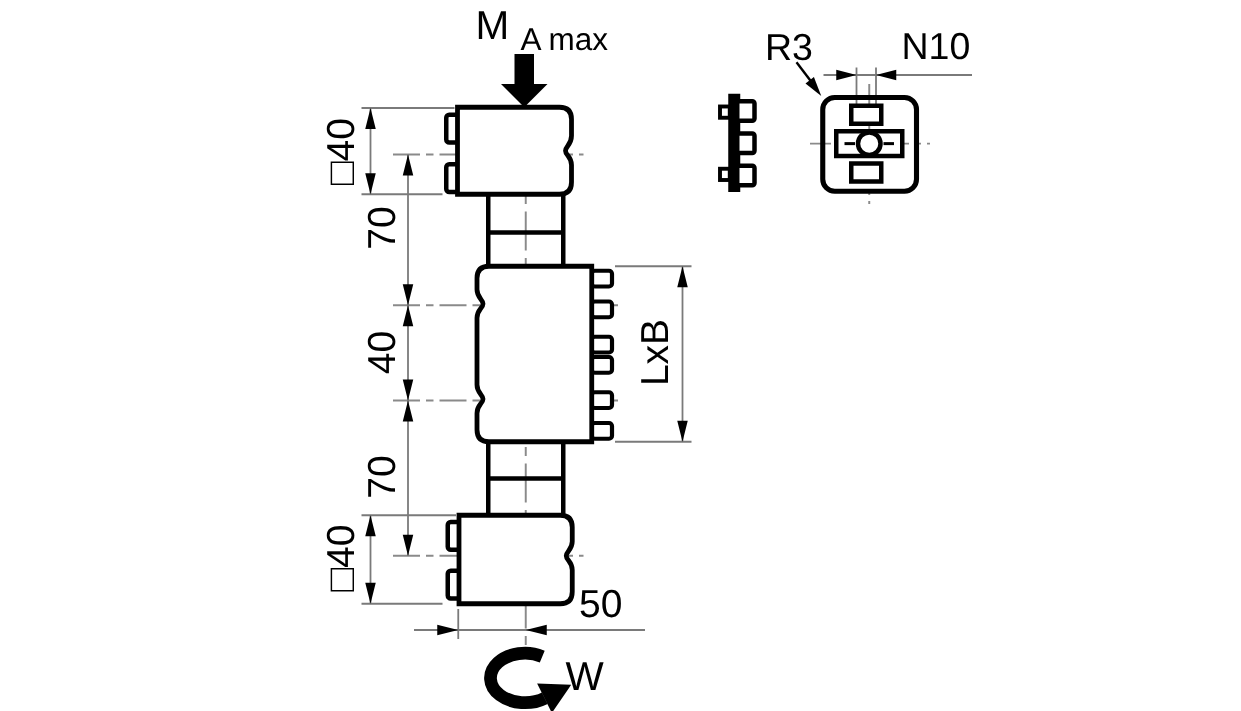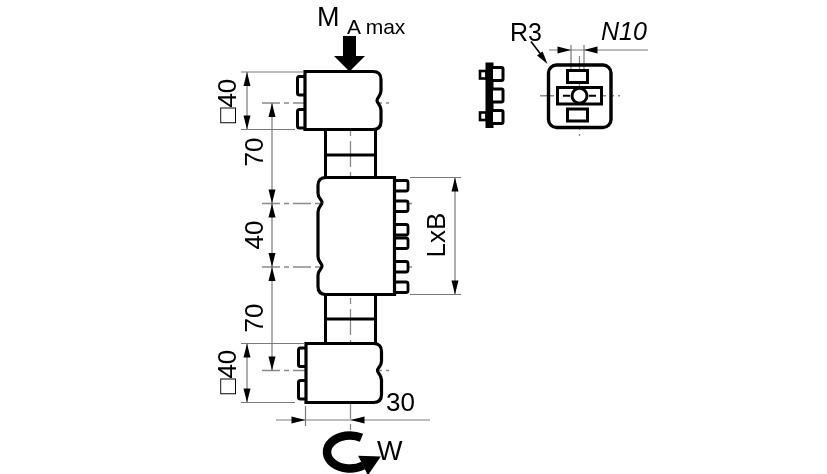--- a/index.html
+++ b/index.html
@@ -142,19 +142,19 @@
   <div class="lbl" style="left:317px;top:4px;font-size:27px;">M</div>
   <div class="lbl" style="left:347px;top:16px;font-size:21px;">A max</div>
 
   <div class="lbl rot" style="left:227px;top:101px;font-size:26px;">□40</div>
   <div class="lbl rot" style="left:254px;top:152px;font-size:26px;">70</div>
   <div class="lbl rot" style="left:254px;top:235px;font-size:26px;">40</div>
   <div class="lbl rot" style="left:254px;top:318px;font-size:26px;">70</div>
   <div class="lbl rot" style="left:227px;top:372px;font-size:26px;">□40</div>
   <div class="lbl rot" style="left:436px;top:235px;font-size:26px;">LxB</div>
 
-  <div class="lbl" style="left:386px;top:389px;font-size:26px;">30</div>
+  <div class="lbl" style="left:386px;top:389px;font-size:26px;">50</div>
   <div class="lbl" style="left:377px;top:438px;font-size:27px;">W</div>
 
   <div class="lbl" style="left:510px;top:20px;font-size:25px;text-align:center;">R3</div>
-  <div class="lbl" style="left:601px;top:19px;font-size:25px;font-style:italic;">N10</div>
+  <div class="lbl" style="left:601px;top:19px;font-size:25px;">N10</div>
 
 </div>
 
 </body></html>

